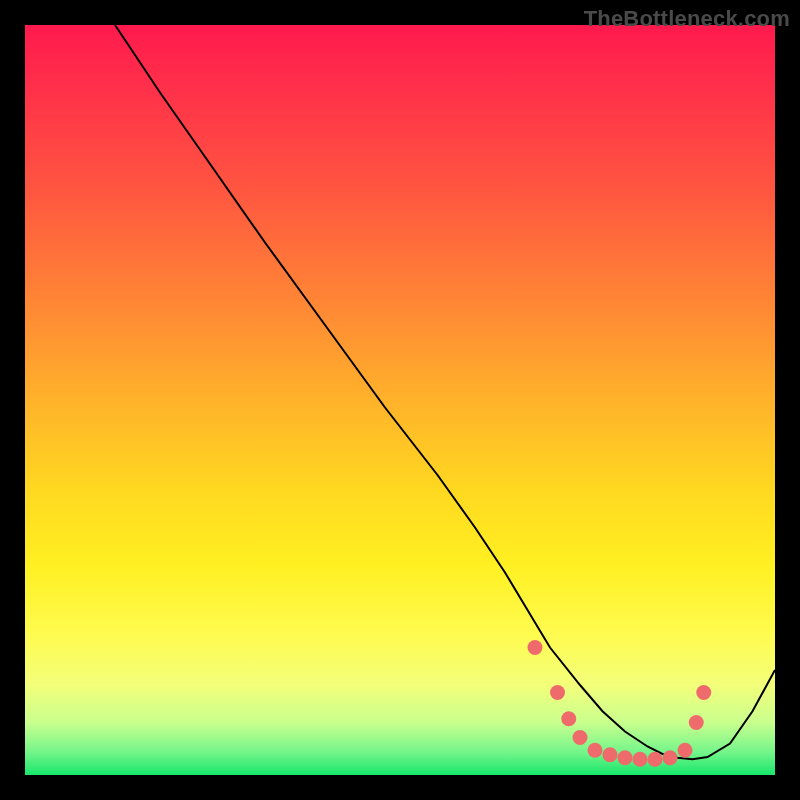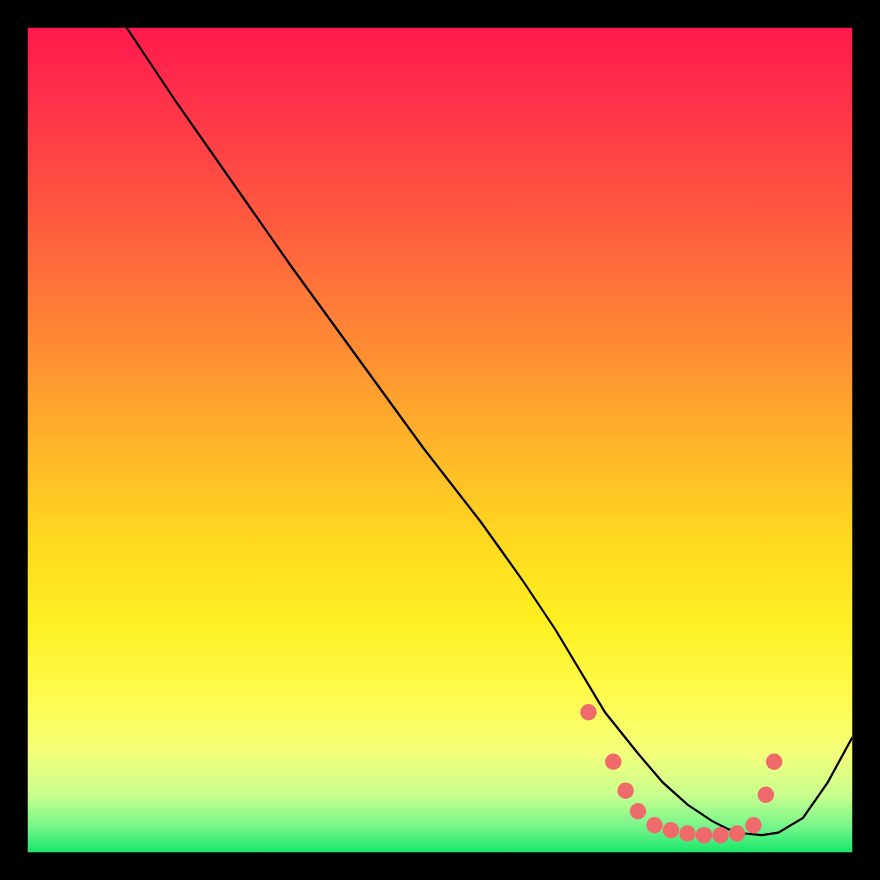--- a/index.html
+++ b/index.html
@@ -66,20 +66,21 @@
     inset: 0;
     width: 100%;
     height: 100%;
     z-index: 6;
   }
 </style>
 </head>
 <body>
 
 <div class="frame">
+  <div class="watermark">TheBottleneck.com</div>
   <div class="plot">
     <div class="gradient"></div>
     <svg class="curve" viewBox="0 0 100 100" preserveAspectRatio="none">
       <path d="M12.00 0.00 L18.00 9.00 L25.00 19.00 L32.00 29.00 L40.00 40.00 L48.00 51.00 L55.00 60.00 L60.00 67.00 L64.00 73.00 L67.00 78.00 L70.00 83.00 L74.00 88.00 L77.00 91.50 L80.00 94.20 L83.00 96.20 L85.00 97.20 L87.00 97.70 L89.00 97.90 L91.00 97.60 L94.00 95.80 L97.00 91.50 L100.00 86.00" fill="none" stroke="#000000" stroke-width="0.35" vector-effect="non-scaling-stroke" style="stroke-width: 2px;"></path>
     </svg>
     <svg class="dots" viewBox="0 0 100 100" preserveAspectRatio="none">
     <circle cx="68" cy="83" r="1" fill="#ef6b6b"></circle>
         <circle cx="71" cy="89" r="1" fill="#ef6b6b"></circle>
         <circle cx="72.5" cy="92.5" r="1" fill="#ef6b6b"></circle>
         <circle cx="74" cy="95" r="1" fill="#ef6b6b"></circle>

